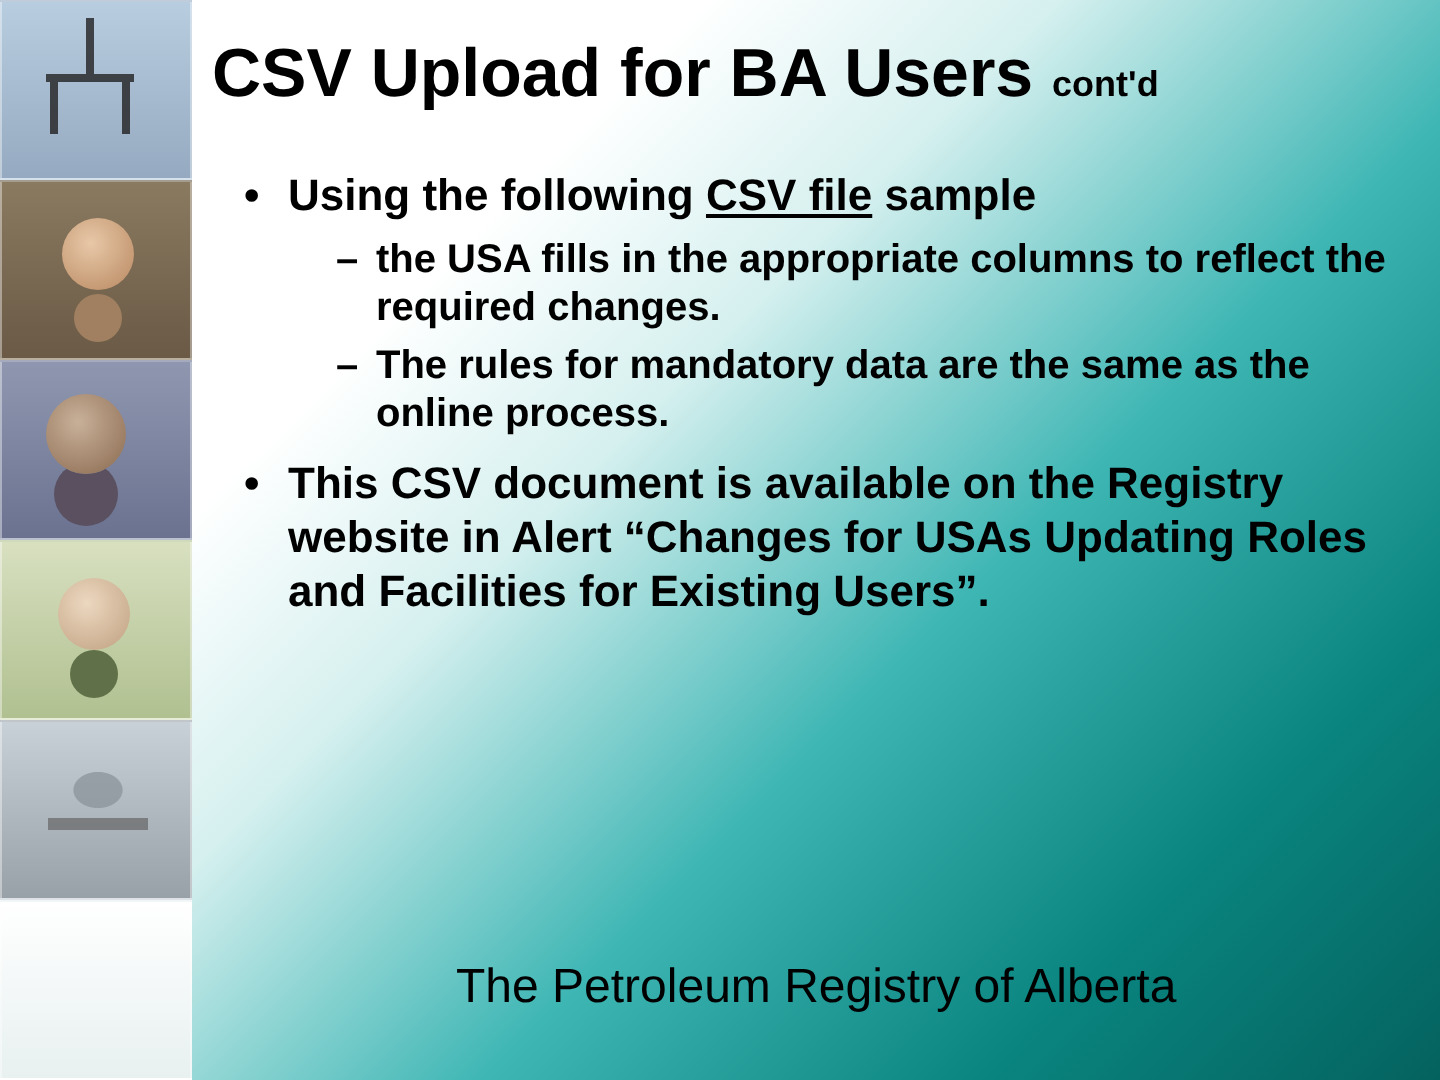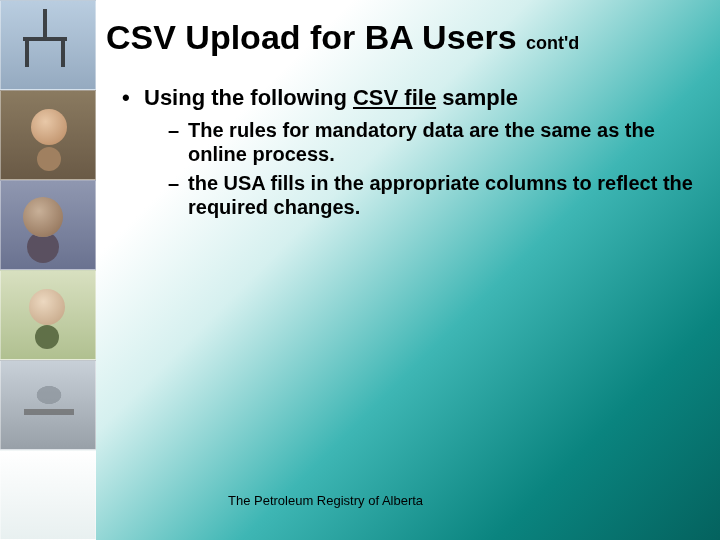--- a/index.html
+++ b/index.html
@@ -153,21 +153,21 @@
   ul.sub > li::before {
     content: "–";
     position: absolute;
     left: 0;
     top: 0;
   }
   .footer {
     position: absolute;
     left: 132px;
     bottom: 32px;
-    font-size: 13px;
+    font-size: 24px;
     color: #000;
   }
 </style>
 </head>
 <body>
 
 <div class="slide">
 
   <div class="sidebar">
     <div class="photo photo1"></div>
@@ -181,22 +181,23 @@
   <div class="content">
 
     <div class="title">
       <span>CSV Upload for BA Users </span><span class="suffix">cont'd</span>
     </div>
 
     <ul class="bullets">
       <li>
         <span>Using the following </span><span class="underline">CSV file</span><span> sample</span>
         <ul class="sub">
+          <li>the USA fills in the appropriate columns to reflect the required changes.</li>
           <li>The rules for mandatory data are the same as the online process.</li>
-          <li>the USA fills in the appropriate columns to reflect the required changes.</li>
         </ul>
       </li>
+      <li>This CSV document is available on the Registry website in Alert “Changes for USAs Updating Roles and Facilities for Existing Users”.</li>
     </ul>
 
     <div class="footer">The Petroleum Registry of Alberta</div>
 
   </div>
 </div>
 
 </body></html>

